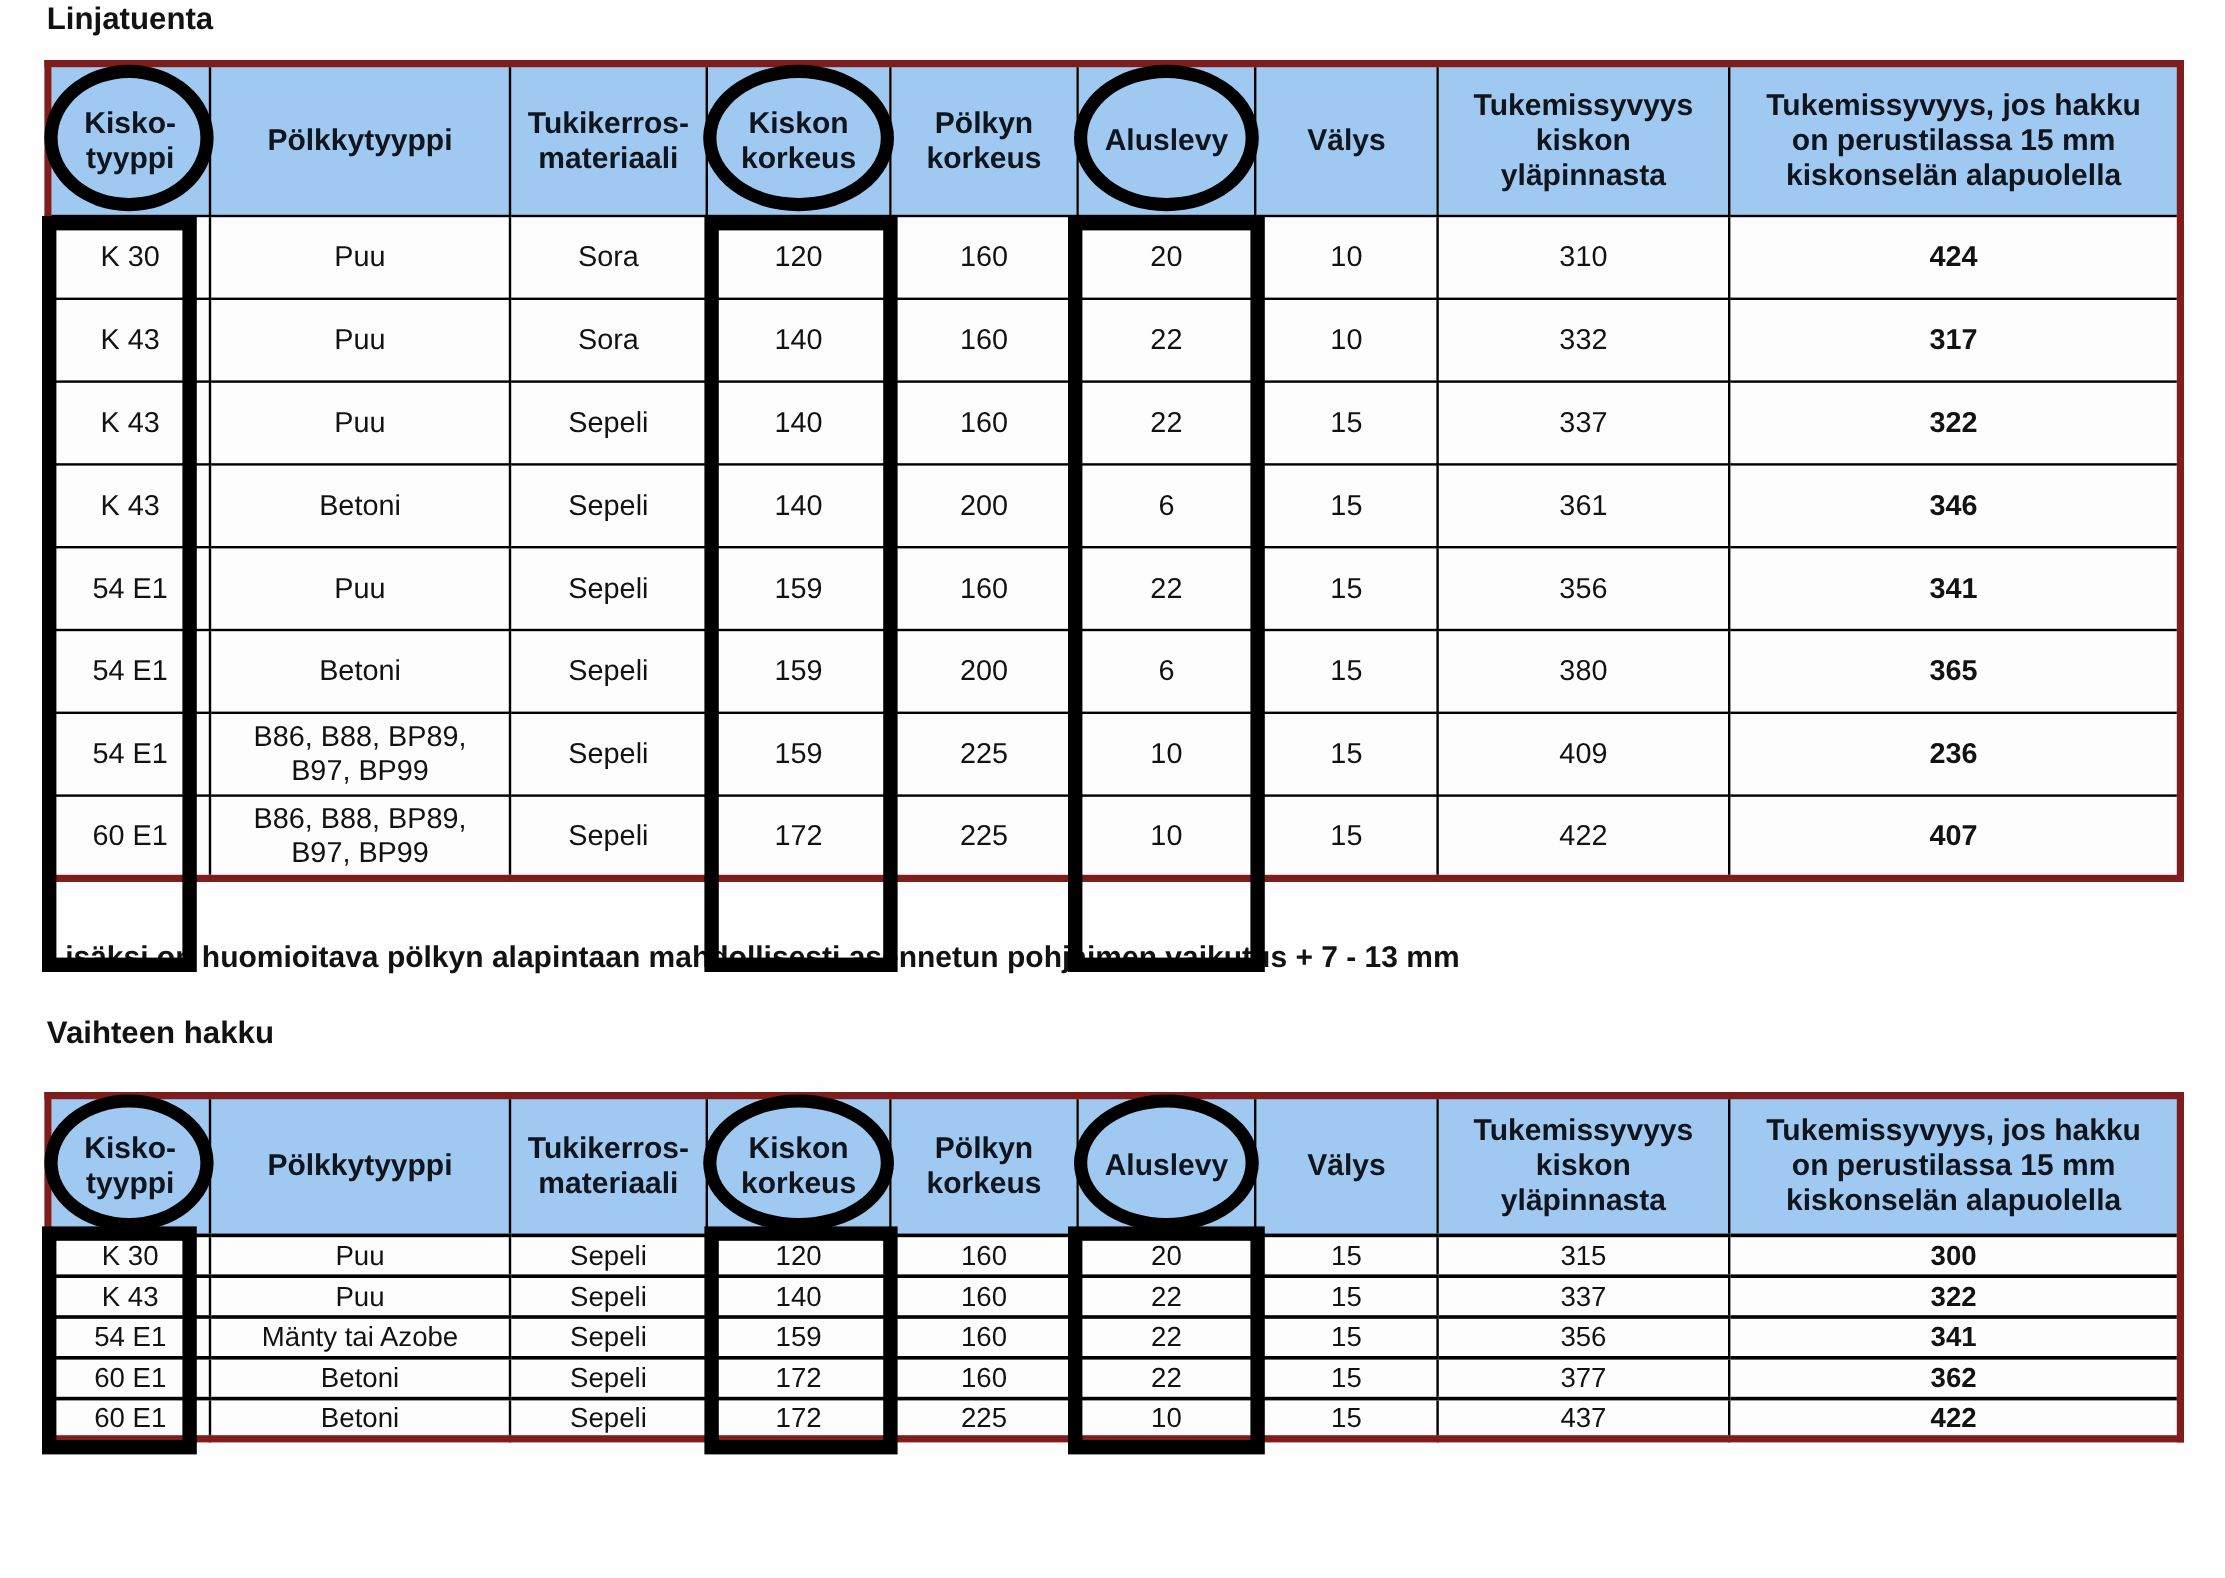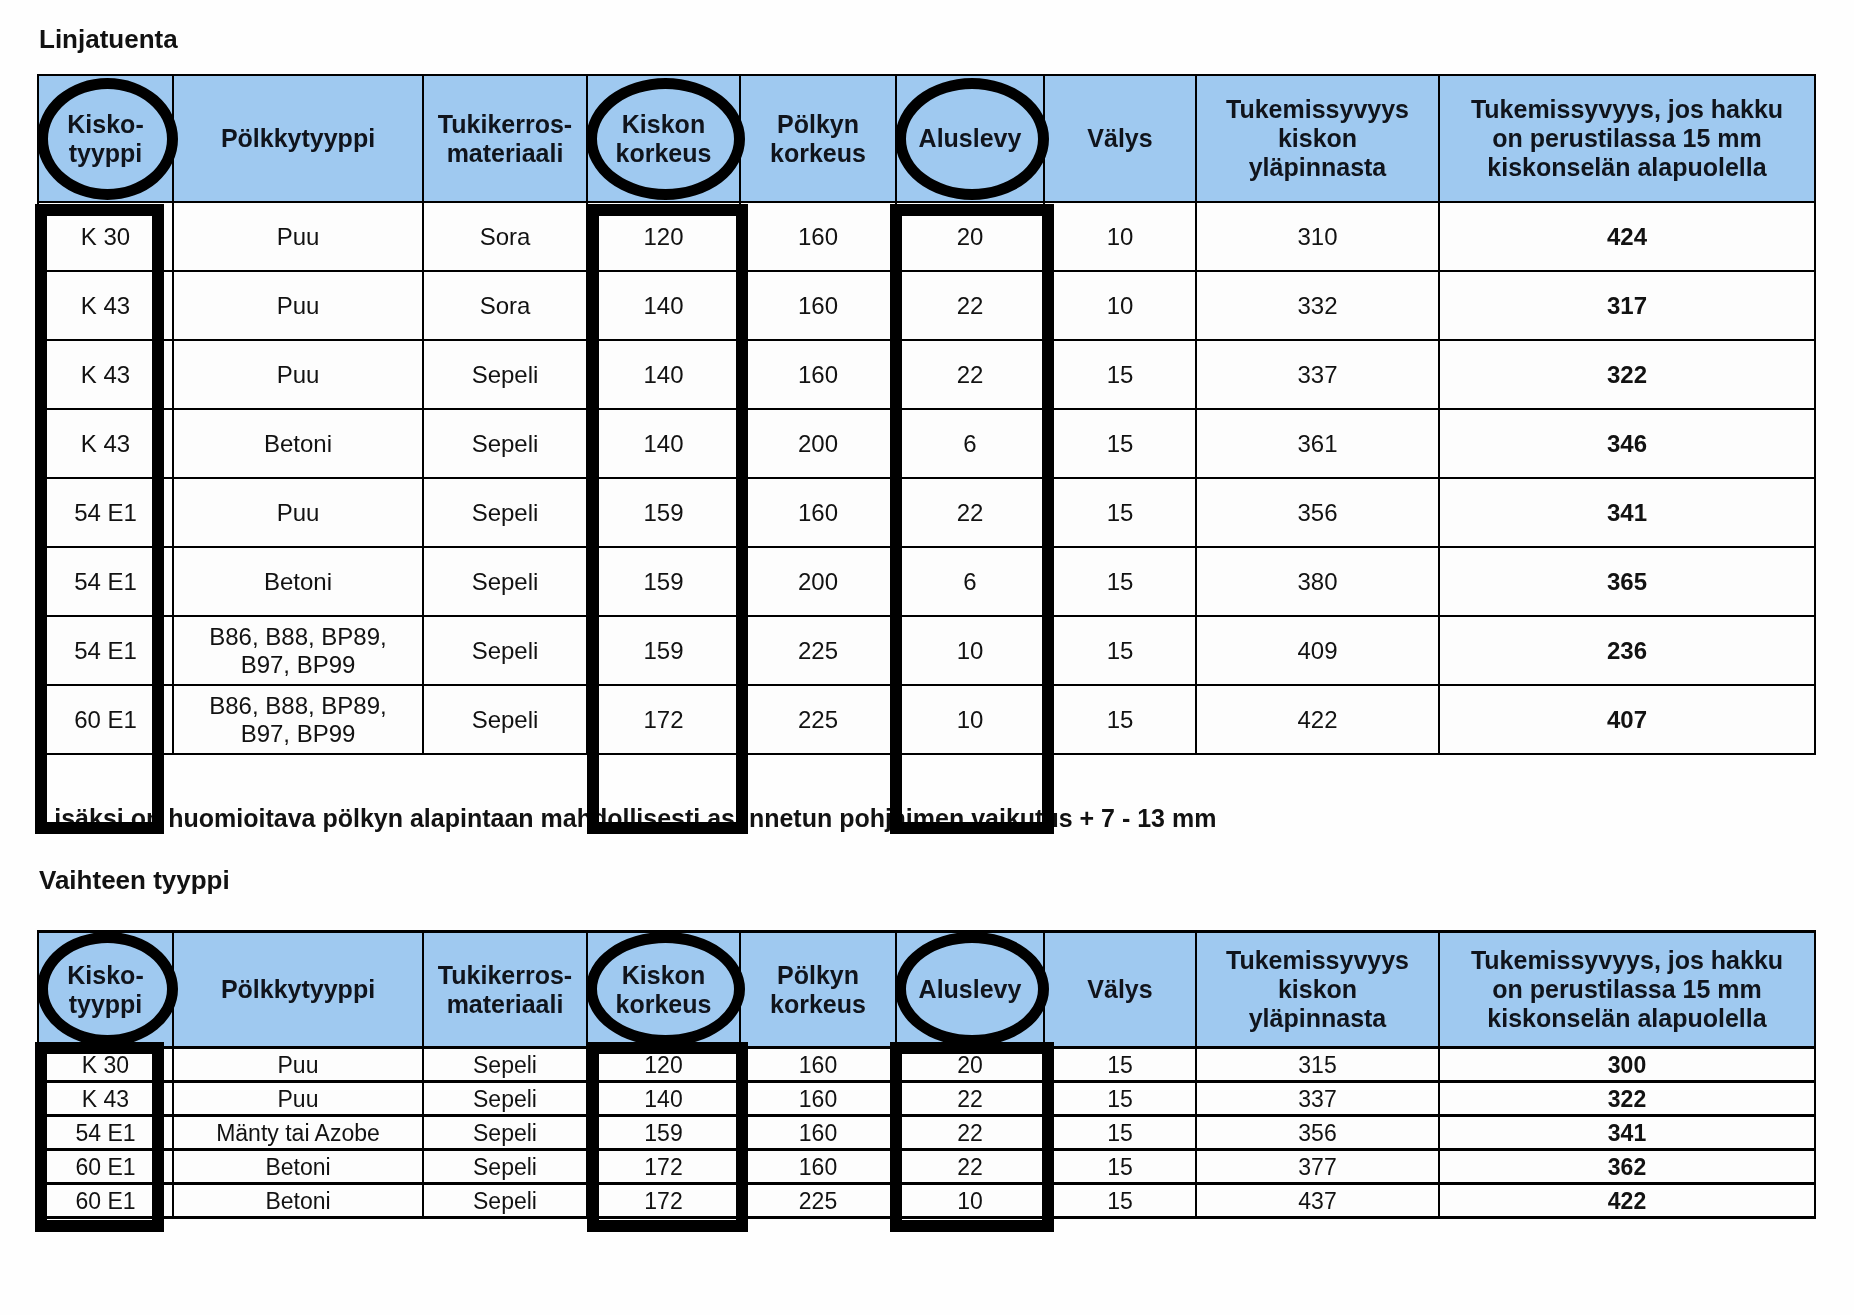--- a/index.html
+++ b/index.html
@@ -1,39 +1,39 @@
 <!DOCTYPE html>
 <html><head>
 <meta charset="utf-8">
 <style>
   html,body{margin:0;padding:0;background:#ffffff;}
   .page{
     position:relative;
     width:1854px;height:1315px;
     box-sizing:border-box;
-    padding:24px 0 0 37px;
+    padding:0 0 0 37px;
     background:#fefefe;
     font-family:"Liberation Sans", sans-serif;
     color:#121212;
     overflow:hidden;
   }
   .sect-title{
     font-size:26px;line-height:30px;font-weight:bold;
     margin:0 0 20px 2px;
   }
   .sect-title.second{margin:32px 0 0 2px;}
   .note{
     font-size:25px;line-height:30px;font-weight:bold;
     margin:48px 16px 0 2px;
   }
   .twrap{position:relative;width:1783px;}
   .twrap.t2{margin-top:35px;}
   table{
     border-collapse:collapse;table-layout:fixed;
-    border:1px solid #7f1d1d;background:#fdfdfd;
+    border:6px solid #7f1d1d;background:#fdfdfd;
   }
   th,td{
     border:2px solid #000;
     text-align:center;vertical-align:middle;
     white-space:pre-line;padding:0 2px;overflow:hidden;
     box-sizing:border-box;
   }
   th{
     background:#9fc9f0;
     font-weight:bold;font-size:25px;line-height:29px;color:#10141c;
@@ -194,21 +194,21 @@
   <div class="ellipse" style="left: 0px; top: 4px; width: 141px; height: 122px;"></div>
       <div class="hlbox" style="left: -2px; top: 130px; width: 129px; height: 630px;"></div>
       <div class="ellipse" style="left: 549px; top: 4px; width: 159px; height: 122px;"></div>
       <div class="hlbox" style="left: 550px; top: 130px; width: 161px; height: 630px;"></div>
       <div class="ellipse" style="left: 858px; top: 4px; width: 154px; height: 122px;"></div>
       <div class="hlbox" style="left: 853px; top: 130px; width: 164px; height: 630px;"></div>
     </div>
 
   <div class="note">Lisäksi on huomioitava pölkyn alapintaan mahdollisesti asennetun pohjaimen vaikutus + 7 - 13 mm</div>
 
-  <div class="sect-title second">Vaihteen tyyppi</div>
+  <div class="sect-title second">Vaihteen hakku</div>
 
   <div class="twrap t2" id="w2">
     <table id="t2">
         <colgroup>
           <col style="width: 135px;">
           <col style="width: 250px;">
           <col style="width: 164px;">
           <col style="width: 153px;">
           <col style="width: 156px;">
           <col style="width: 148px;">

